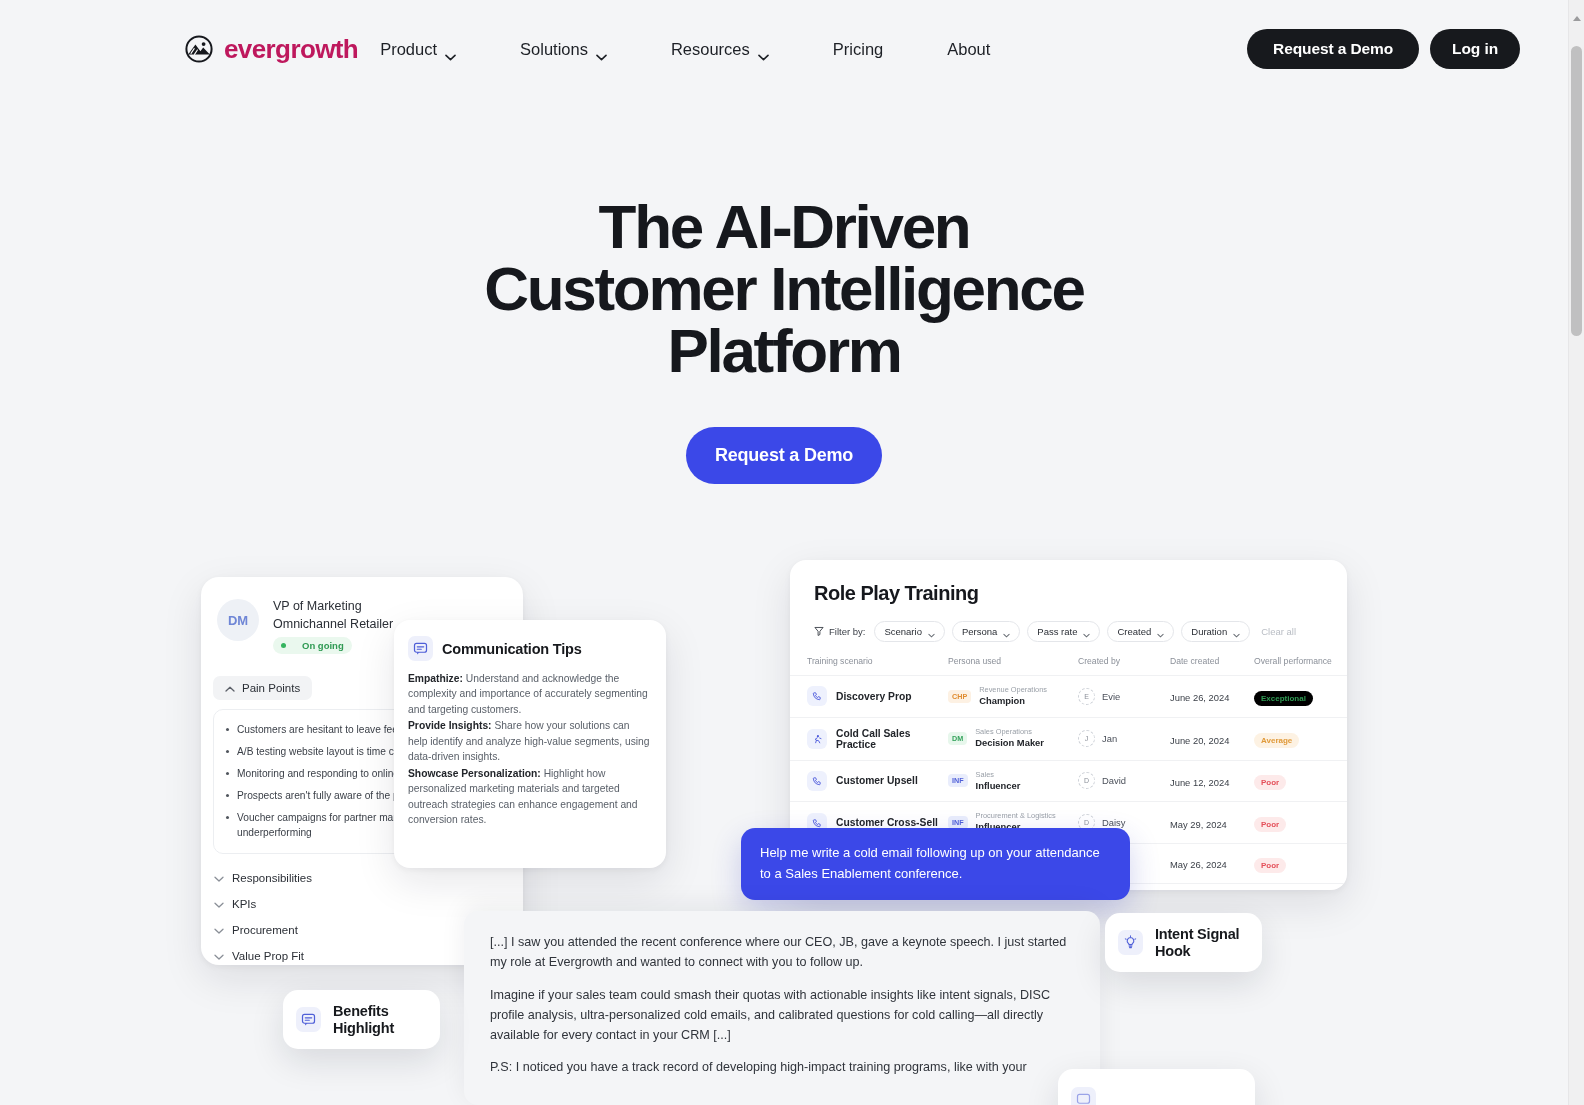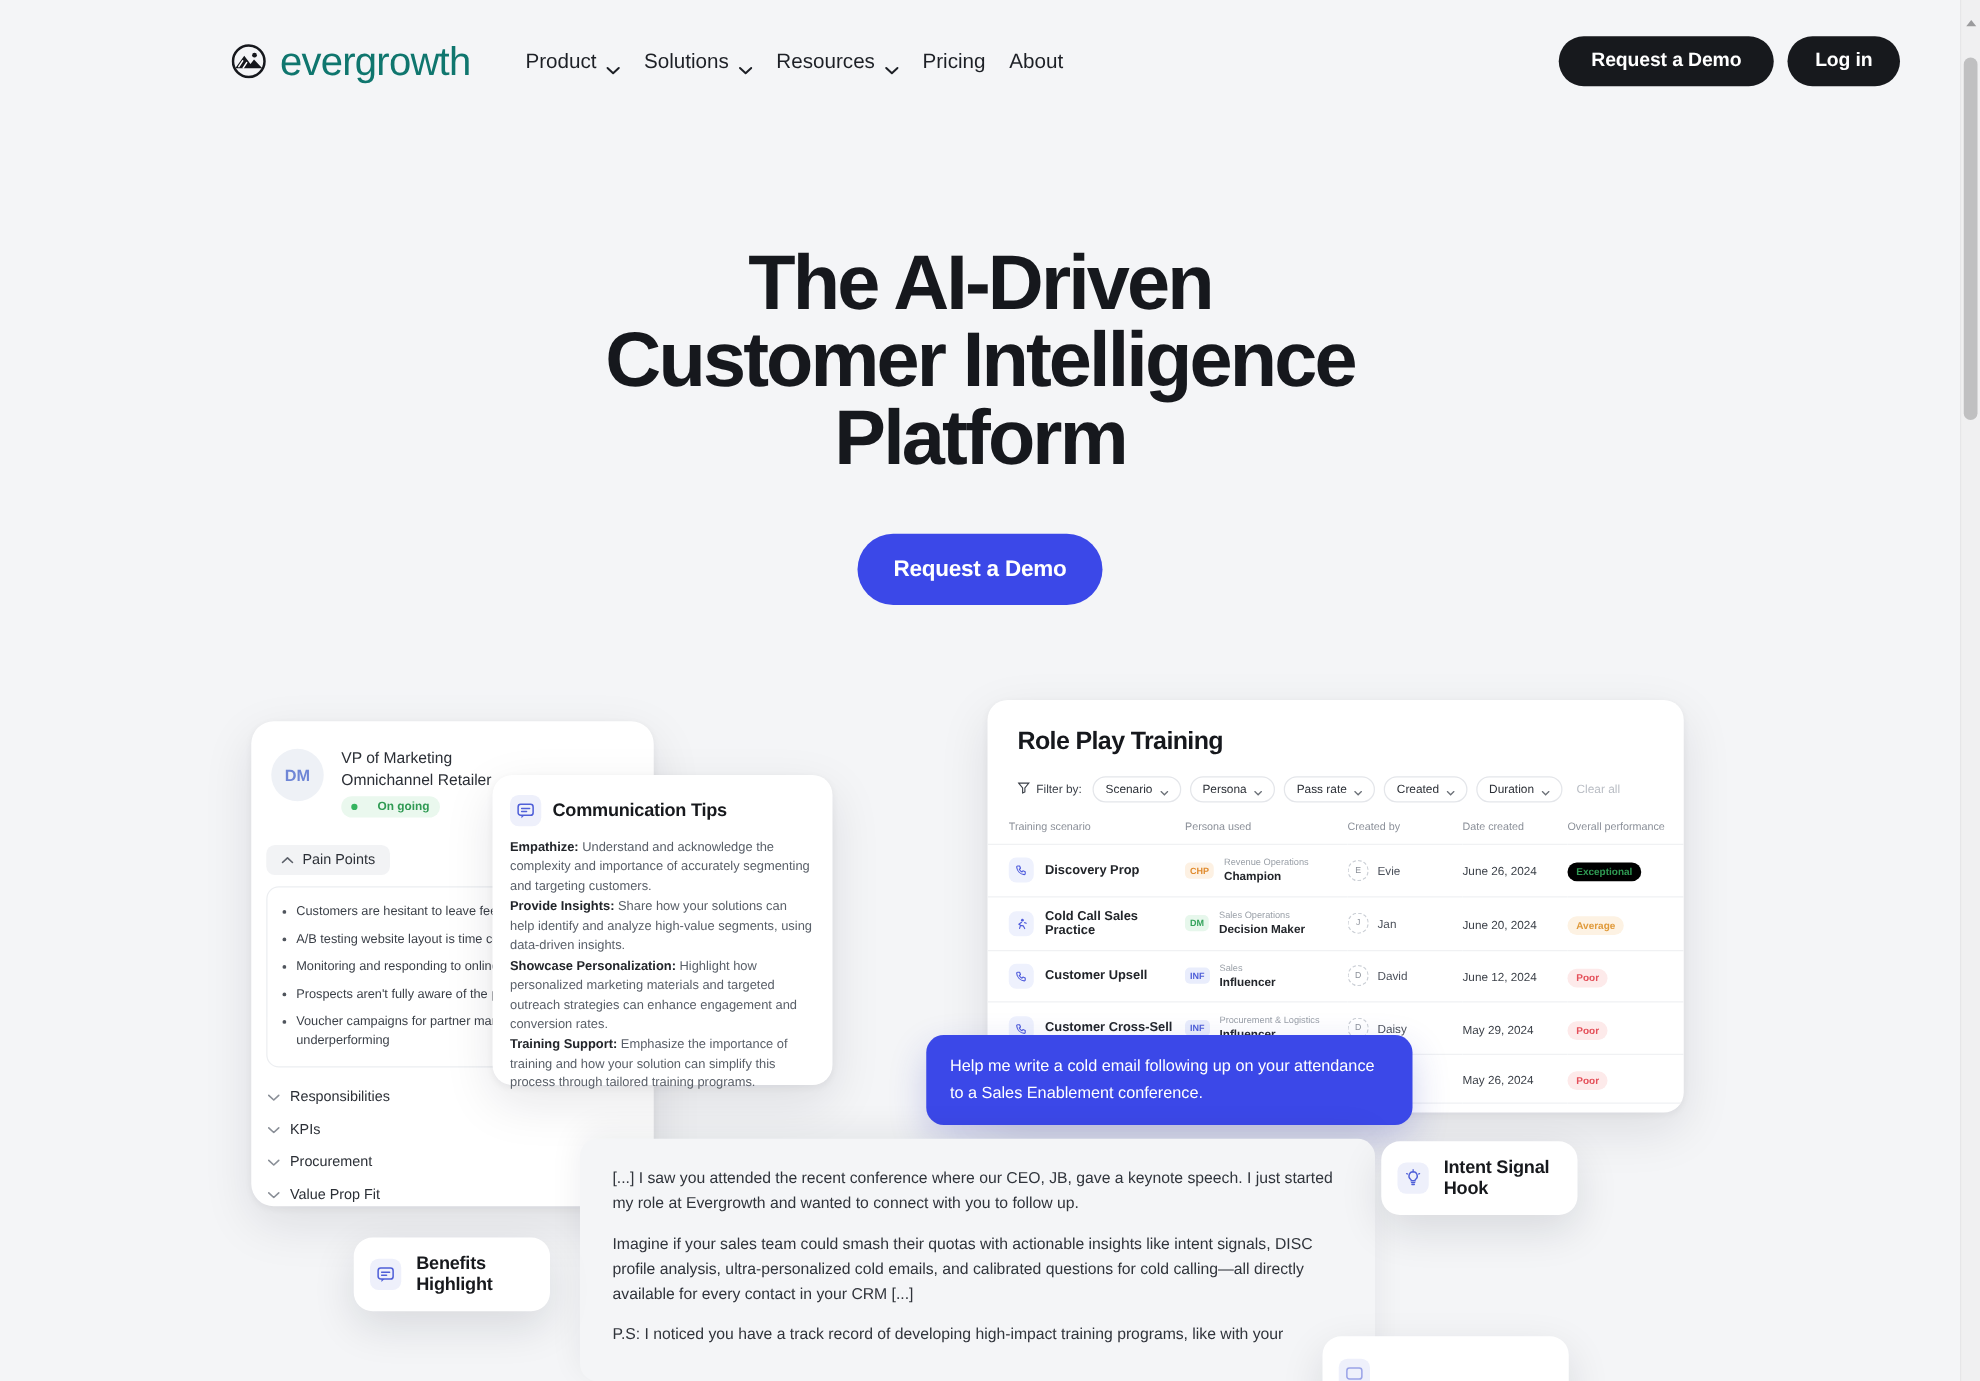--- a/index.html
+++ b/index.html
@@ -13,22 +13,22 @@
 
   
   .scrollbar-track { position: absolute; top: 0; right: 0; width: 16px; height: 1105px; background: #f0f0f1; border-left: 1px solid #e6e6e8; }
   .scrollbar-thumb { position: absolute; top: 46px; left: 2px; width: 11px; height: 290px; background: #c0c0c1; border-radius: 6px; }
   .scrollbar-arrow { position: absolute; top: 16px; left: 4px; width: 0; height: 0; border-left: 4px solid transparent; border-right: 4px solid transparent; border-bottom: 5px solid #9b9b9d; }
 
   
   .nav { position: absolute; top: 0; left: 0; width: 1568px; height: 98px; display: flex; align-items: center; padding: 0 48px 0 185px; }
   .brand { display: flex; align-items: center; gap: 11px; }
   .brand-mark { width: 28px; height: 28px; flex: none; }
-  .brand-name { font-size: 32px; font-weight: 400; color: #0f766e; letter-spacing: -0.6px; }
-  .nav-links { display: flex; align-items: center; gap: 19px; margin-left: 44px; }
+  .brand-name { font-size: 26px; font-weight: 700; color: #be185d; letter-spacing: -0.6px; }
+  .nav-links { display: flex; align-items: center; gap: 64px; margin-left: 22px; }
   .nav-link { display: flex; align-items: center; gap: 8px; font-size: 16.5px; color: #1d2026; cursor: pointer; }
   .chev { width: 11px; height: 7px; flex: none; }
   .nav-right { margin-left: auto; display: flex; align-items: center; gap: 11px; }
   .btn-dark { background: #17191d; color: #fff; border-radius: 999px; font-size: 15.5px; font-weight: 700; height: 40px; display: flex; align-items: center; justify-content: center; cursor: pointer; letter-spacing: -0.1px;}
   .btn-demo { padding: 0 26px; }
   .btn-login { padding: 0 22px; }
 
   
   .hero { position: absolute; top: 196px; left: 0; width: 1568px; text-align: center; }
   .hero h1 { font-size: 62px; line-height: 1.0; font-weight: 700; color: #16181d; letter-spacing: -2.3px; }
@@ -246,21 +246,20 @@
             <path d="M4.6 6.2h6.8M4.6 8.8h4.2" stroke="#4f5fd8" stroke-width="1.3" stroke-linecap="round"></path>
             <path d="M4.4 12 L4.4 14.4 L7 12" fill="#4f5fd8"></path>
           </svg>
       </span>
       <span class="comm-title">Communication Tips</span>
     </div>
     <div class="comm-body">
       <p><b>Empathize:</b><span> Understand and acknowledge the complexity and importance of accurately segmenting and targeting customers.</span></p>
       <p><b>Provide Insights:</b><span> Share how your solutions can help identify and analyze high-value segments, using data-driven insights.</span></p>
       <p><b>Showcase Personalization:</b><span> Highlight how personalized marketing materials and targeted outreach strategies can enhance engagement and conversion rates.</span></p>
-      <p><b>Training Support:</b><span> Emphasize the importance of training and how your solution can simplify this process through tailored training programs.</span></p>
     </div>
   </div>
 
   <div class="card" id="roleplay-card">
     <div class="rp-title">Role Play Training</div>
 
     <div class="rp-filters">
       <span class="rp-filter-label">
         <span>
           <svg viewBox="0 0 11 11" width="10" height="10">

